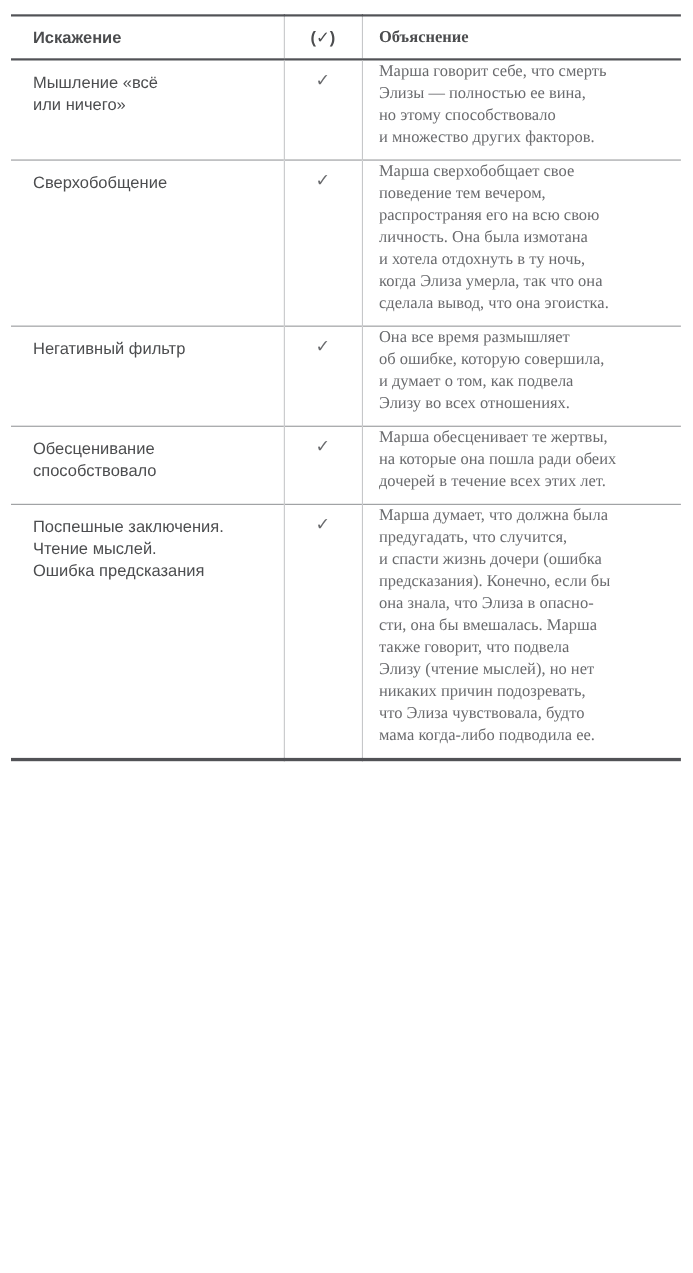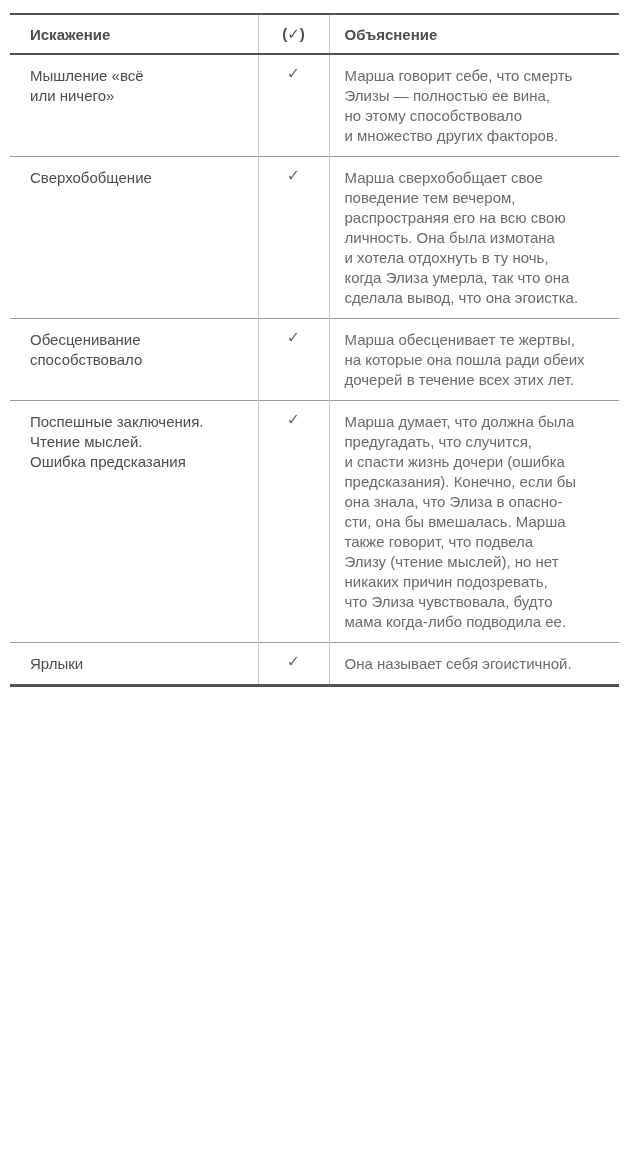--- a/index.html
+++ b/index.html
@@ -46,23 +46,23 @@
     line-height: 20px;
   }
   tbody td { border-top: 1px solid #97999c; }
 
   th.col-check, td.col-check,
   th.col-expl,  td.col-expl {
     border-left: 1px solid #c6c7c9;
   }
 
   th.col-label, td.col-label { padding-left: 20px; padding-right: 10px; }
-  th.col-expl,  td.col-expl  { padding-left: 15px; padding-right: 6px;  }
+  th.col-expl,  td.col-expl  { padding-left: 15px; padding-right: 6px; font-family: Liberation Serif, serif;  }
   td.col-label { padding-top: 11px; padding-bottom: 10px; }
-  td.col-expl  { padding-top: 11px; padding-bottom: 10px; }
+  td.col-expl  { padding-bottom: 10px; }
   td.col-check { padding-top: 9px;  padding-bottom: 10px; text-align: center; }
   th.col-check { text-align: center; }
 
   .label-text {
     font-weight: normal;
     color: #4c4d4f;
     white-space: pre-line;
   }
   .expl-text {
     color: #6a6b6e;
@@ -119,20 +119,34 @@
 поведение тем вечером,
 распространяя его на всю свою
 личность. Она была измотана
 и хотела отдохнуть в ту ночь,
 когда Элиза умерла, так что она
 сделала вывод, что она эгоистка.</span>
     </td>
   </tr>
         <tr>
     <td class="col-label">
+      <span class="label-text">Негативный фильтр</span>
+    </td>
+    <td class="col-check">
+      <span class="check-glyph">✓</span>
+    </td>
+    <td class="col-expl">
+      <span class="expl-text">Она все время размышляет
+об ошибке, которую совершила,
+и думает о том, как подвела
+Элизу во всех отношениях.</span>
+    </td>
+  </tr>
+        <tr>
+    <td class="col-label">
       <span class="label-text">Обесценивание
 способствовало</span>
     </td>
     <td class="col-check">
       <span class="check-glyph">✓</span>
     </td>
     <td class="col-expl">
       <span class="expl-text">Марша обесценивает те жертвы,
 на которые она пошла ради обеих
 дочерей в течение всех этих лет.</span>
@@ -154,26 +168,15 @@
 предсказания). Конечно, если бы
 она знала, что Элиза в опасно-
 сти, она бы вмешалась. Марша
 также говорит, что подвела
 Элизу (чтение мыслей), но нет
 никаких причин подозревать,
 что Элиза чувствовала, будто
 мама когда-либо подводила ее.</span>
     </td>
   </tr>
-        <tr>
-    <td class="col-label">
-      <span class="label-text">Ярлыки</span>
-    </td>
-    <td class="col-check">
-      <span class="check-glyph">✓</span>
-    </td>
-    <td class="col-expl">
-      <span class="expl-text">Она называет себя эгоистичной.</span>
-    </td>
-  </tr>
       </tbody>
   </table>
 </div>
 
 </body></html>

